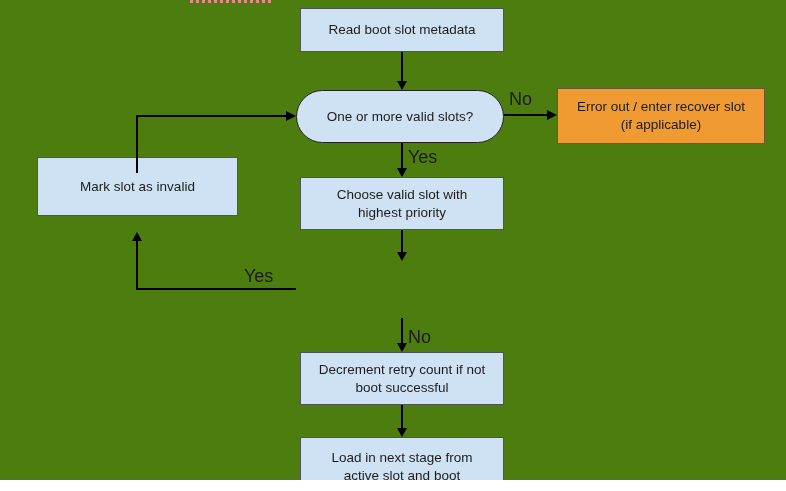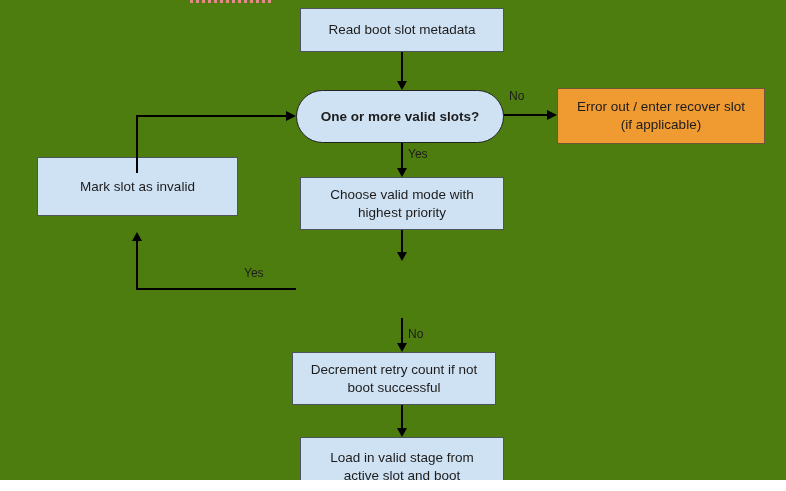--- a/index.html
+++ b/index.html
@@ -28,21 +28,20 @@
     color: #1c1c1c;
   }
   .node .lbl { display: inline-block; max-width: 182px; }
   .process {
     background: var(--process-fill, #cfe2f3);
     border: 1.5px solid var(--process-border, #4c545c);
   }
   .decision {
     background: var(--process-fill, #cfe2f3);
     border: 1.5px solid var(--decision-border, #222222);
-    font-weight: bold;
   }
   .error {
     background: var(--error-fill, #ef9b32);
     border: 1.5px solid var(--error-border, #6b5638);
   }
   .vline, .hline {
     position: absolute;
     background: var(--arrow-color, #000000);
   }
   .ah { position: absolute; width: 0; height: 0; }
@@ -56,21 +55,21 @@
     border-right: 5px solid transparent;
     border-bottom: 9px solid var(--arrow-color, #000000);
   }
   .ah-right {
     border-top: 5px solid transparent;
     border-bottom: 5px solid transparent;
     border-left: 10px solid var(--arrow-color, #000000);
   }
   .edge-label {
     position: absolute;
-    font-size: 12px;
+    font-size: 18px;
     color: #1c1c1c;
     white-space: nowrap;
   }
   .red-dashes {
     position: absolute;
     left: 190px;
     top: 0;
     width: 82px;
     height: 3px;
     background: repeating-linear-gradient(90deg,
@@ -101,21 +100,21 @@
 
   <div class="node error" style="left:557px; top:88px; width:208px; height:56px;">
     <span class="lbl" style="max-width:176px;">Error out / enter recover slot (if applicable)</span>
   </div>
 
   <div class="vline" style="left:401px; top:143px; width:2px; height:25px;"></div>
   <div class="ah ah-down" style="left:397px; top:168px;"></div>
   <span class="edge-label" style="left:408px; top:147px;">Yes</span>
 
   <div class="node process" style="left:300px; top:177px; width:204px; height:53px;">
-    <span class="lbl" style="max-width:165px;">Choose valid mode with highest priority</span>
+    <span class="lbl" style="max-width:165px;">Choose valid slot with highest priority</span>
   </div>
 
   <div class="vline" style="left:401px; top:230px; width:2px; height:22px;"></div>
   <div class="ah ah-down" style="left:397px; top:252px;"></div>
 
 
   <span class="edge-label" style="left:244px; top:266px;">Yes</span>
   <div class="hline" style="left:137px; top:288px; width:159px; height:2px;"></div>
   <div class="vline" style="left:136px; top:241px; width:2px; height:49px;"></div>
   <div class="ah ah-up" style="left:132px; top:232px;"></div>
@@ -125,24 +124,24 @@
   </div>
 
   <div class="vline" style="left:136px; top:116px; width:2px; height:57px;"></div>
   <div class="hline" style="left:136px; top:115px; width:150px; height:2px;"></div>
   <div class="ah ah-right" style="left:286px; top:111px;"></div>
 
   <div class="vline" style="left:401px; top:318px; width:2px; height:25px;"></div>
   <div class="ah ah-down" style="left:397px; top:343px;"></div>
   <span class="edge-label" style="left:408px; top:327px;">No</span>
 
-  <div class="node process" style="left:292px; top:352px; width:204px; height:53px;">
+  <div class="node process" style="left:300px; top:352px; width:204px; height:53px;">
     <span class="lbl" style="max-width:178px;">Decrement retry count if not boot successful</span>
   </div>
 
   <div class="vline" style="left:401px; top:405px; width:2px; height:23px;"></div>
   <div class="ah ah-down" style="left:397px; top:428px;"></div>
 
   <div class="node process" style="left:300px; top:437px; width:204px; height:60px;">
-    <span class="lbl" style="max-width:178px;">Load in valid stage from active slot and boot</span>
+    <span class="lbl" style="max-width:178px;">Load in next stage from active slot and boot</span>
   </div>
 
 </div>
 
 </body></html>

